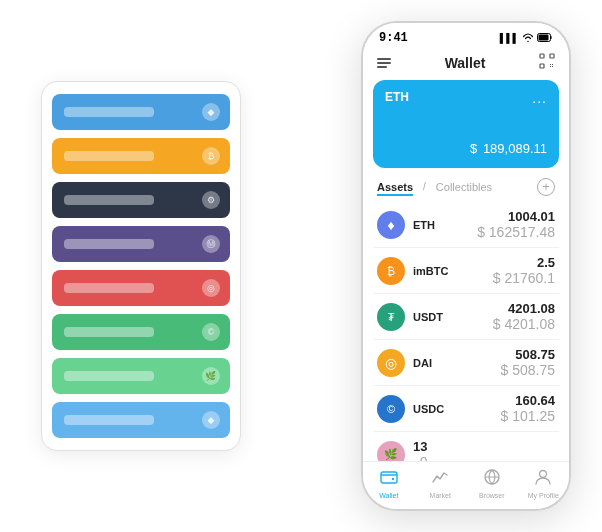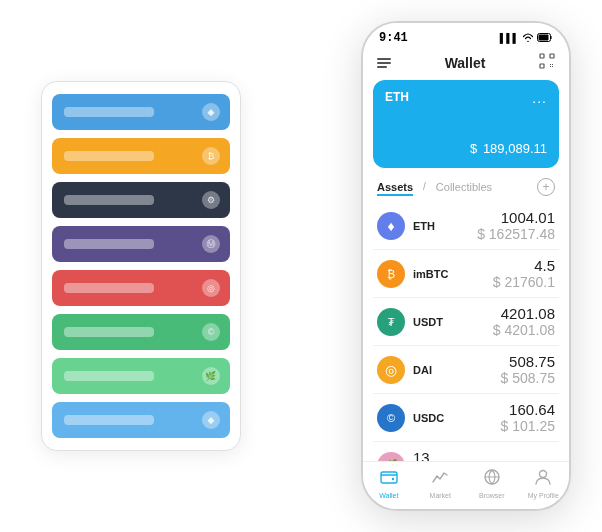--- a/index.html
+++ b/index.html
@@ -271,22 +271,22 @@
       font-weight: 600;
       color: #222;
       flex: 1;
     }
 
     .asset-amounts {
       text-align: right;
     }
 
     .asset-primary {
-      font-size: 15px;
-      font-weight: 400;
+      font-size: 13px;
+      font-weight: 700;
       color: #222;
     }
 
     .asset-secondary {
       font-size: 14px;
       color: #aaa;
     }
 
     
     .bottom-nav {
@@ -434,21 +434,21 @@
         <div class="asset-amounts">
           <div class="asset-primary">1004.01</div>
           <div class="asset-secondary">$ 162517.48</div>
         </div>
       </div>
 
       <div class="asset-row">
         <div class="asset-icon" style="background:#F7931A; color:#fff; font-size:11px;">₿</div>
         <span class="asset-name">imBTC</span>
         <div class="asset-amounts">
-          <div class="asset-primary">4.5</div>
+          <div class="asset-primary">2.5</div>
           <div class="asset-secondary">$ 21760.1</div>
         </div>
       </div>
 
       <div class="asset-row">
         <div class="asset-icon" style="background:#26A17B; color:#fff; font-size:11px;">₮</div>
         <span class="asset-name">USDT</span>
         <div class="asset-amounts">
           <div class="asset-primary">4201.08</div>
           <div class="asset-secondary">$ 4201.08</div>

